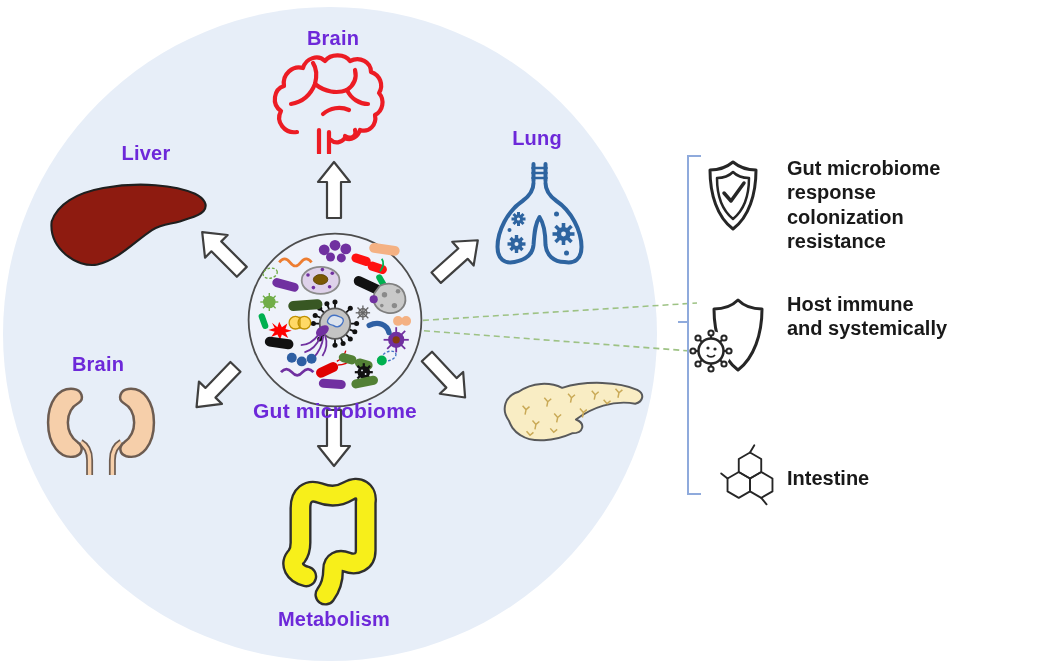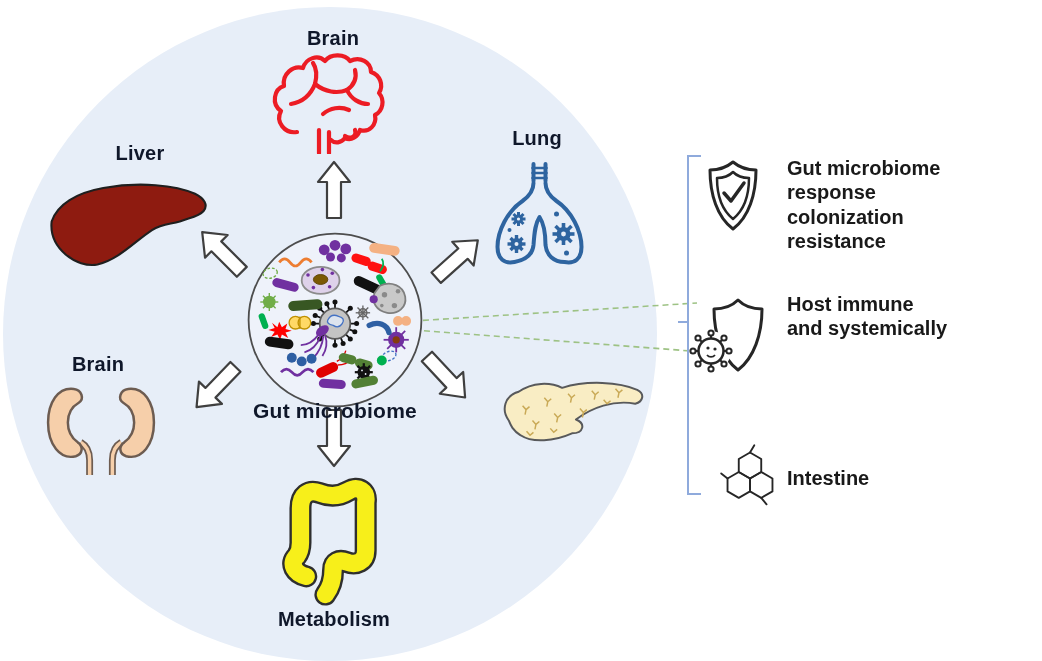--- a/index.html
+++ b/index.html
@@ -6,21 +6,21 @@
   #stage{
     position:relative;width:1042px;height:661px;overflow:hidden;
     font-family:"Liberation Sans",sans-serif;background:#ffffff;
   }
   .abs{position:absolute;}
   #big-circle{
     left:3px;top:7px;width:654px;height:654px;border-radius:50%;
     background:#e7eef8;
   }
   .label{
-    font-weight:bold;color:#0f172a;font-size:20px;text-align:center;
+    font-weight:bold;color:#6d28d9;font-size:20px;text-align:center;
     white-space:nowrap;letter-spacing:.2px;
   }
   #center-label{font-size:21px;}
   .fn-text{
     font-weight:bold;color:#191919;font-size:20px;line-height:1.22;
     text-align:left;
   }
   svg{display:block;}
 </style>
 </head>
@@ -190,21 +190,21 @@
       <path d="M78 84 C84 88 90 84 88 78"></path>
       <path d="M24 52 C36 50 44 42 48 32"></path>
       <path d="M48 32 C50 24 50 17 46 11"></path>
       <path d="M48 32 C58 40 70 42 80 38"></path>
       <path d="M80 38 C87 33 90 26 88 18"></path>
       <path d="M80 38 C84 47 93 52 101 52"></path>
       <path d="M56 62 C63 56 73 54 82 58"></path>
     </g>
   </svg>
 
-  <div class="abs label" style="left:80px;top:142px;width:120px">Liver</div>
+  <div class="abs label" style="left:86px;top:142px;width:120px">Liver</div>
   <svg class="abs" style="left:44px;top:172px" width="172" height="120" viewBox="0 0 180 122">
     <path d="M8 50 C14 32 34 20 62 15 C100 8 138 12 158 21 C168 26 172 33 167 39
              C162 45 152 46 142 50 C133 53 124 52 113 59 C96 70 78 90 56 95 C34 99 5 78 8 50 Z" fill="#8e1b10" stroke="#1f1f1f" stroke-width="2.2" stroke-linejoin="round"></path>
   </svg>
 
   <div class="abs label" style="left:477px;top:127px;width:120px">Lung</div>
   <svg class="abs" style="left:487px;top:157px" width="106" height="112" viewBox="0 0 105 112">
     <g stroke="#2e64a0" stroke-width="4" fill="none" stroke-linecap="round" stroke-linejoin="round">
       <path d="M46 26 C46 34 42 39 35 44 C20 54 10 74 10 90 C10 102 17 107 27 105
                C38 103 45 98 46 88 C47 74 48 66 52 60 C56 66 58 74 58 88

